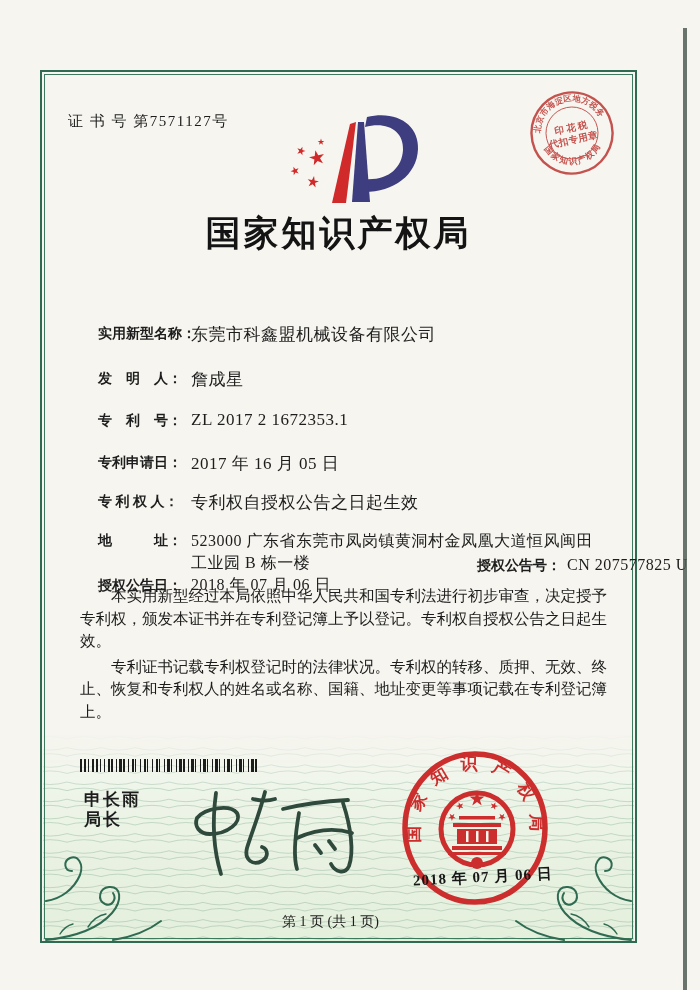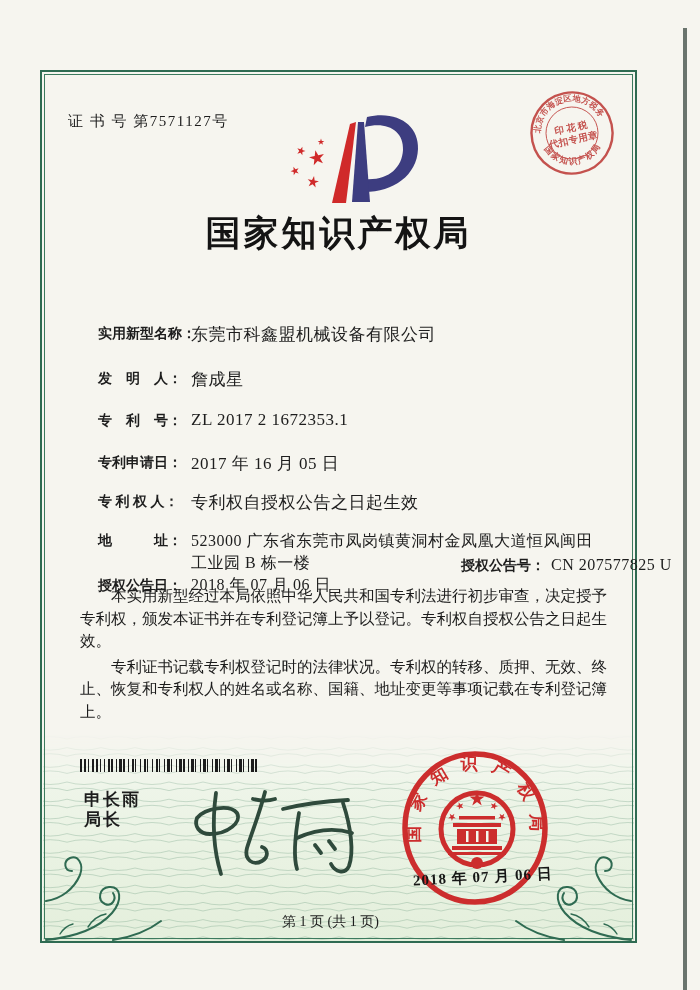--- a/index.html
+++ b/index.html
@@ -16,21 +16,21 @@
              -webkit-mask-image:linear-gradient(180deg,transparent 0px,#000 55px);
              mask-image:linear-gradient(180deg,transparent 0px,#000 55px);}
   .guilloche svg{display:block;}
   .cert-number{left:68px;top:112px;font-size:15px;letter-spacing:1.5px;white-space:pre;z-index:4;text-align:center;}
   .title{left:40px;top:210px;width:597px;text-align:center;font-size:35px;font-weight:bold;
          letter-spacing:3px;color:#141414;z-index:4;white-space:pre;}
   .field-row{position:absolute;left:81px;font-size:17px;z-index:4;white-space:pre;}
   .lbl{display:inline-block;width:93px;font-size:14px;font-weight:bold;white-space:pre;vertical-align:top;line-height:21px;}
   .val{font-size:17px;letter-spacing:0.5px;}
   .val-sm{font-size:16px;display:inline-block;width:418px;white-space:normal;line-height:22px;vertical-align:top;}
-  .grant-right{position:absolute;left:380px;top:0;}
+  .grant-right{position:absolute;left:396px;top:0;}
   .grant-right .lbl{width:90px;}
   .paragraphs{left:80px;top:585px;width:543px;z-index:4;font-size:15.5px;line-height:22.5px;
               text-align:justify;color:#1c1c1c;}
   .paragraphs p{margin:0 16px 3px 0;text-indent:2em;}
   .barcode{left:80px;top:759px;width:177px;height:13px;z-index:4;
            background:repeating-linear-gradient(90deg,#1c1c1c 0 1.5px,transparent 1.5px 3.5px,
              #1c1c1c 3.5px 6px,transparent 6px 7.5px,#1c1c1c 7.5px 8.5px,transparent 8.5px 12px);}
   .signer-title{left:84px;top:808px;font-size:17px;font-weight:bold;z-index:4;letter-spacing:2px;}
   .signer-name{left:84px;top:788px;font-size:17px;font-weight:bold;z-index:4;letter-spacing:2px;}
   .seal-date{left:413px;top:867px;width:170px;font-size:15px;font-weight:bold;color:#161616;

